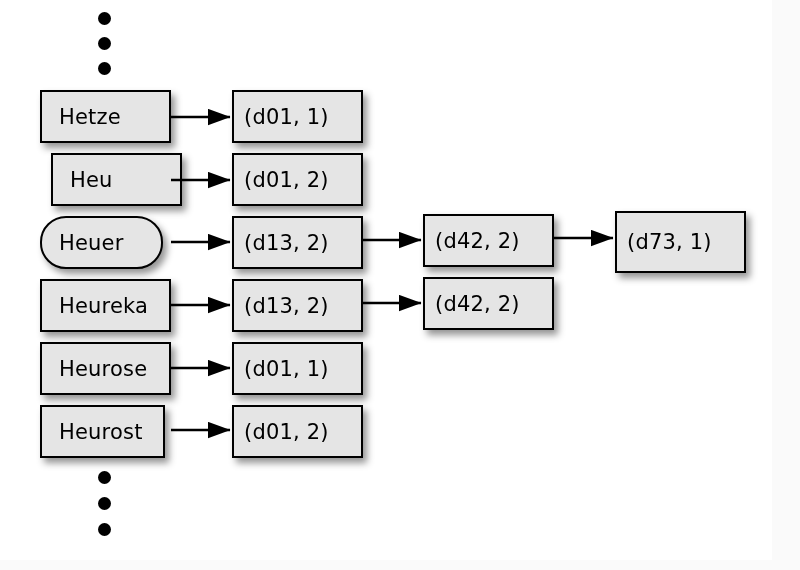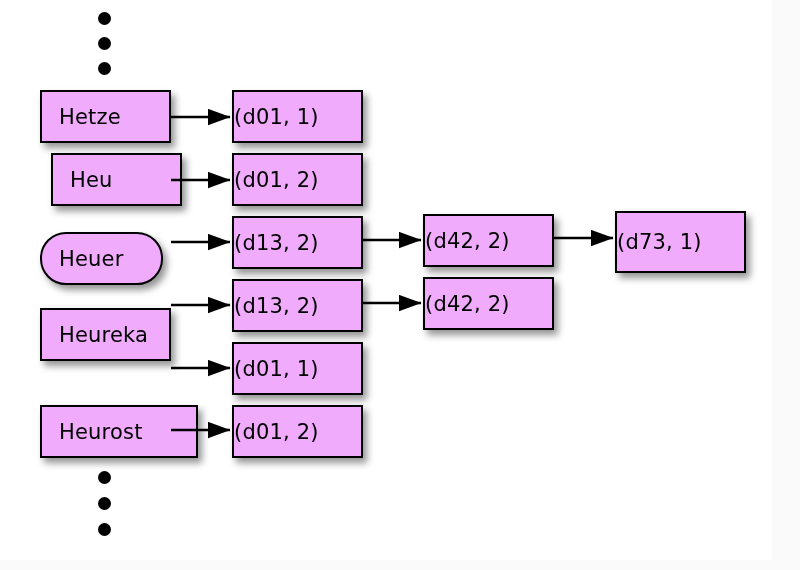--- a/index.html
+++ b/index.html
@@ -26,37 +26,37 @@
     left: 0;
     top: 0;
     width: 800px;
     height: 570px;
   }
 
   
   .node {
     position: absolute;
     box-sizing: border-box;
-    background: #f0abfc;
+    background: #e5e5e5;
     border: 2.5px solid #000000;
     box-shadow: 4px 5px 7px rgba(0,0,0,0.42);
     display: flex;
     align-items: center;
     color: #000000;
     font-size: 21px;
     letter-spacing: 0.2px;
     white-space: nowrap;
   }
   .node.term {
     justify-content: flex-start;
     padding-left: 17px;
   }
   .node.post {
     justify-content: flex-start;
-    padding-left: 0;
+    padding-left: 10px;
   }
 
   
   .dots {
     position: absolute;
   }
   .dot {
     position: absolute;
     width: 13px;
     height: 13px;
@@ -87,23 +87,24 @@
   </div>
 
   <div class="dots">
     <div class="dot" style="left:98px;  top:471px;"></div>
     <div class="dot" style="left:98px;  top:497px;"></div>
     <div class="dot" style="left:98px;  top:523px;"></div>
   </div>
 
   <div class="node term" style="left:40px; top:90px;  width:131px; height:53px;">Hetze</div>
   <div class="node term" style="left:51px; top:153px; width:131px; height:53px;">Heu</div>
-  <div class="node term" style="left:40px; top:232px; width:123px; height:53px;border-radius:26px;">Heuer</div>
-  <div class="node term" style="left:40px; top:279px; width:131px; height:53px;margin-top:29px;">Heureka</div>
-  <div class="node term" style="left:40px; top:405px; width:158px; height:53px;">Heurost</div>
+  <div class="node term" style="left:40px; top:216px; width:123px; height:53px;border-radius:26px;">Heuer</div>
+  <div class="node term" style="left:40px; top:279px; width:131px; height:53px;">Heureka</div>
+  <div class="node term" style="left:40px; top:342px; width:131px; height:53px;">Heurose</div>
+  <div class="node term" style="left:40px; top:405px; width:125px; height:53px;">Heurost</div>
 
   <div class="node post" style="left:232px; top:90px;  width:131px; height:53px;">(d01, 1)</div>
   <div class="node post" style="left:232px; top:153px; width:131px; height:53px;">(d01, 2)</div>
   <div class="node post" style="left:232px; top:216px; width:131px; height:53px;">(d13, 2)</div>
   <div class="node post" style="left:232px; top:279px; width:131px; height:53px;">(d13, 2)</div>
   <div class="node post" style="left:232px; top:342px; width:131px; height:53px;">(d01, 1)</div>
   <div class="node post" style="left:232px; top:405px; width:131px; height:53px;">(d01, 2)</div>
 
   <div class="node post" style="left:423px; top:214px; width:131px; height:53px;">(d42, 2)</div>
   <div class="node post" style="left:423px; top:277px; width:131px; height:53px;">(d42, 2)</div>

